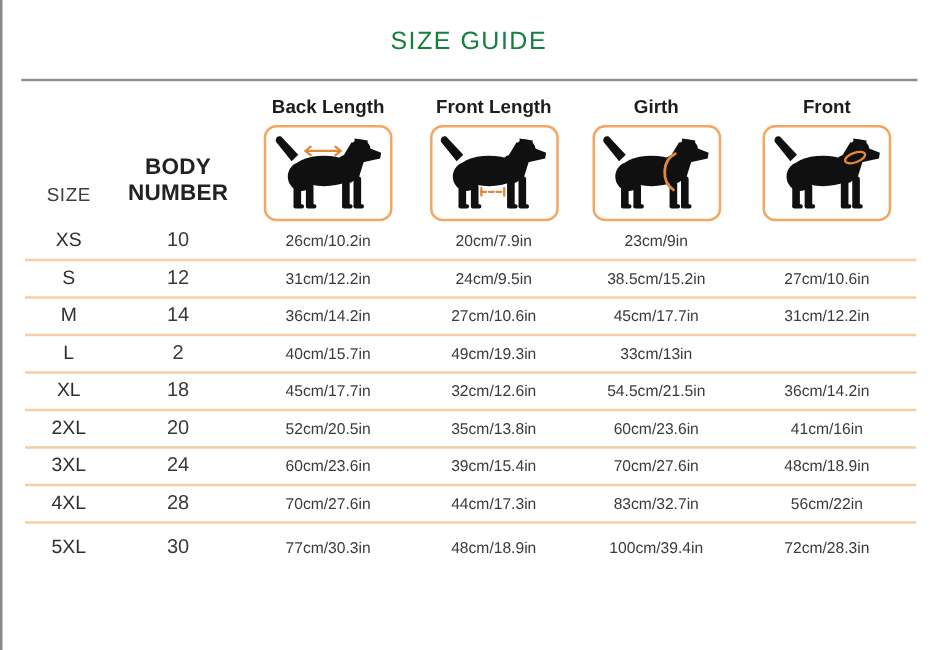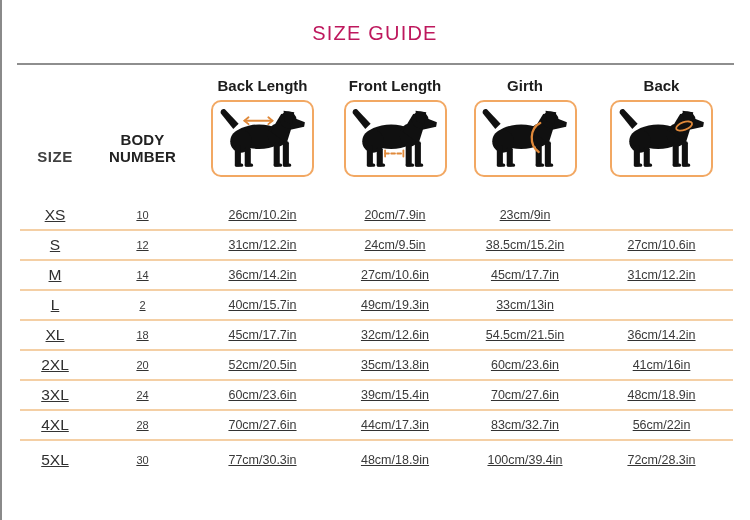--- a/index.html
+++ b/index.html
@@ -12,60 +12,60 @@
     color:#333;
   }
   .left-edge {
     position:absolute; left:0; top:0; width:2px; height:520px;
     background:#8a8a8a;
   }
   .page-title {
     position:absolute; top:22px; left:0; width:750px;
     text-align:center;
     font-size:20px; font-weight:400; letter-spacing:1.2px;
-    color:#be185d;
+    color:#15803d;
   }
   .title-divider {
     position:absolute; top:63px; left:17px; width:717px; height:2px;
     background:var(--title-divider,#8e8e8e);
   }
   .size-table {
     position:absolute; top:76px; left:20px; width:713px;
   }
   .grid-row {
     display:grid;
     grid-template-columns:70px 105px 135px 130px 130px 143px;
     width:713px;
   }
   .header-row { height:101px; align-items:end; }
-  .corner-label { text-align:center; padding-bottom:12px;font-weight:bold; }
+  .corner-label { text-align:center; padding-bottom:12px; }
   .size-header { font-size:15px; color:#3f3f3f; letter-spacing:0.5px; }
-  .body-number-header { font-size:15px; font-weight:bold; color:#222; letter-spacing:0.2px; }
+  .body-number-header { font-size:18px; font-weight:bold; color:#222; letter-spacing:0.2px; }
   .measure-header {
     display:flex; flex-direction:column; align-items:center; justify-content:flex-end;
   }
   .measure-label {
     font-size:15px; font-weight:bold; color:#1c1c1c; margin-bottom:6px;
   }
   .icon-box {
     width:103px; height:77px;
     border:2px solid var(--accent-border,#f2a863);
     border-radius:10px;
     background:#fff;
     display:flex; align-items:center; justify-content:center;
   }
-  .rows-wrap { margin-top:24px;text-decoration:underline; }
+  .rows-wrap { margin-top:2px; }
   .trow {
     height:30px; align-items:center;
     border-bottom:2px solid var(--row-divider,#f4cfa5);
   }
   .trow:last-child { height:37px; border-bottom:none; }
   .tcell { text-align:center; font-size:12.5px; color:#3a3a3a; }
   .tcell.c0 { font-size:15.5px; color:#2e2e2e; }
-  .tcell.c1 { font-size:11px; }
+  .tcell.c1 { font-size:16px; }
   .defs-svg { position:absolute; width:0; height:0; }
 </style>
 </head>
 <body>
 
 <svg class="defs-svg" aria-hidden="true">
   <symbol id="dog-base" viewBox="0 0 120 84">
     <g fill="#101010">
       <path d="M10 3 C6 1 3 6 5 9 L21 29 L28 22 Z"></path>
       <ellipse cx="55" cy="39" rx="33" ry="16"></ellipse>
@@ -128,21 +128,21 @@
         <div class="icon-box">
           <svg viewBox="0 0 120 84" width="92" height="64">
             <use href="#dog-base"></use>
             <g fill="none" stroke="#E0893A" stroke-width="2.4" stroke-linecap="round">
               <path stroke-width="3" d="M80 21 C66 28 65 50 78 59"></path>
             </g>
           </svg>
         </div>
       </div>
       <div class="measure-header">
-        <div class="measure-label">Back</div>
+        <div class="measure-label">Front</div>
         <div class="icon-box">
           <svg viewBox="0 0 120 84" width="92" height="64">
             <use href="#dog-base"></use>
             <g fill="none" stroke="#E0893A" stroke-width="2.4" stroke-linecap="round">
               <ellipse cx="89" cy="25" rx="11" ry="5" transform="rotate(-20 89 25)"></ellipse>
             </g>
           </svg>
         </div>
       </div>
     </div>

